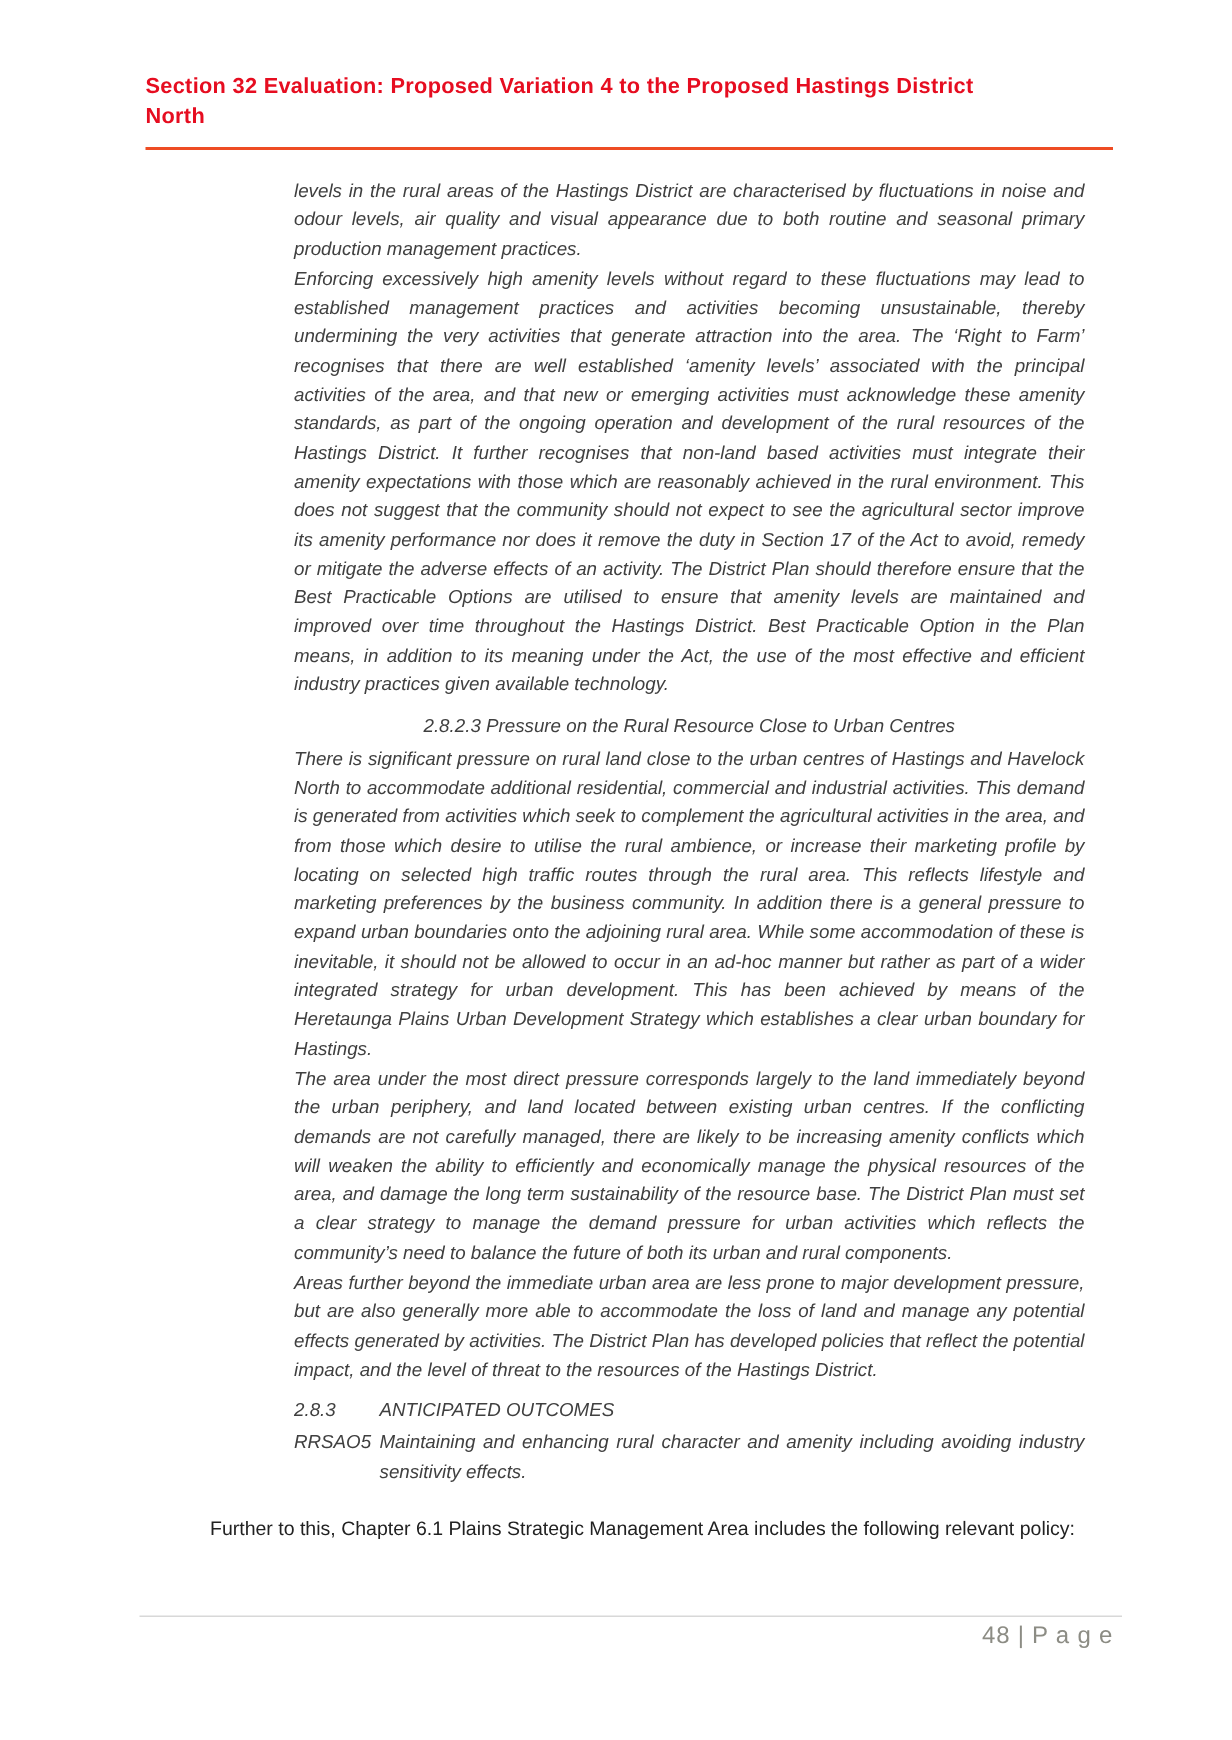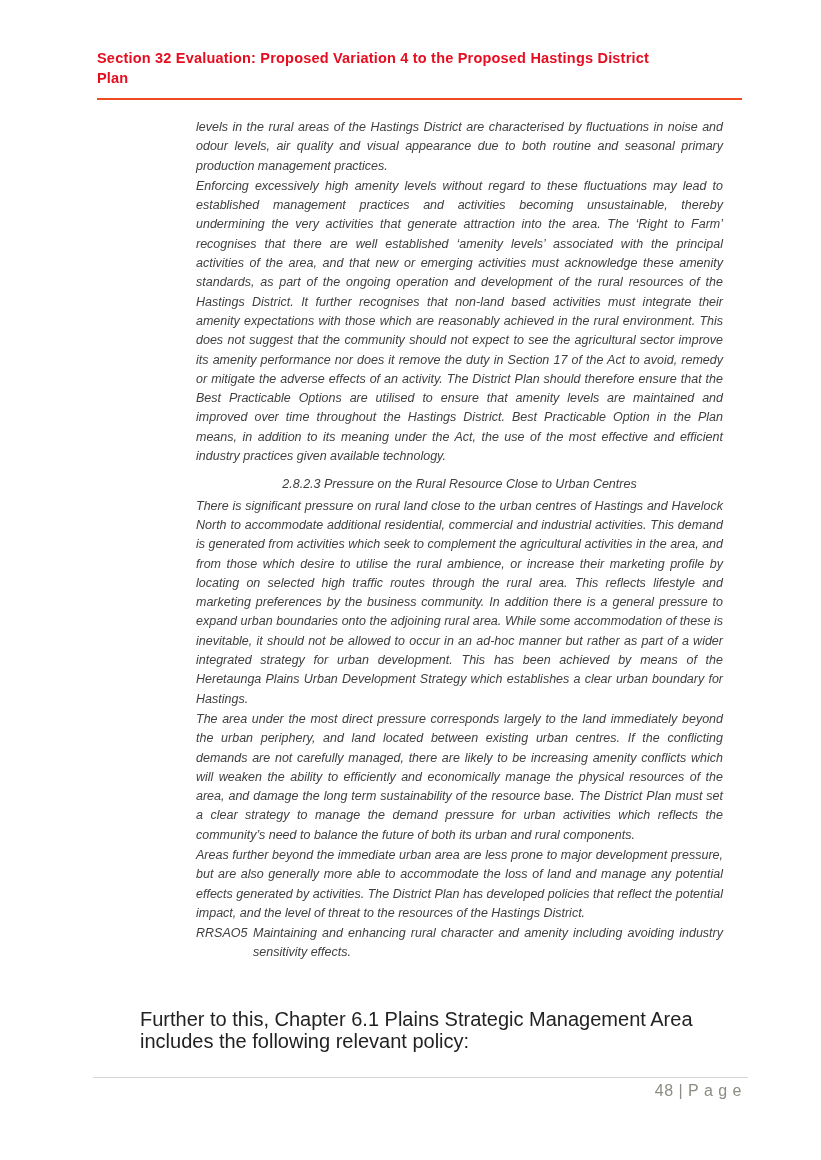--- a/index.html
+++ b/index.html
@@ -77,21 +77,21 @@
     display: inline-block;
     width: 57px;
     text-indent: 0;
     font-style: italic;
   }
   .closing-para {
     position: absolute;
     top: 1008px;
     left: 140px;
     width: 590px;
-    font-size: 20px;
+    font-size: 13px;
     line-height: 22px;
     color: #222222;
     margin: 0;
   }
   .footer-rule {
     position: absolute;
     top: 1077px;
     left: 93px;
     width: 655px;
     height: 1px;
@@ -110,35 +110,36 @@
   }
 </style>
 </head>
 <body>
 
 <div class="page">
 
   <div class="doc-header">
     <div class="doc-title">
       <span class="tline">Section 32 Evaluation: Proposed Variation 4 to the Proposed Hastings District</span><br>
-      <span class="tline">Plan</span>
+      <span class="tline">North</span>
     </div>
   </div>
   <div class="header-rule"></div>
 
   <div class="body-text">
     <p>levels in the rural areas of the Hastings District are characterised by fluctuations in noise and odour levels, air quality and visual appearance due to both routine and seasonal primary production management practices.</p>
     <p>Enforcing excessively high amenity levels without regard to these fluctuations may lead to established management practices and activities becoming unsustainable, thereby undermining the very activities that generate attraction into the area. The ‘Right to Farm’ recognises that there are well established ‘amenity levels’ associated with the principal activities of the area, and that new or emerging activities must acknowledge these amenity standards, as part of the ongoing operation and development of the rural resources of the Hastings District. It further recognises that non-land based activities must integrate their amenity expectations with those which are reasonably achieved in the rural environment. This does not suggest that the community should not expect to see the agricultural sector improve its amenity performance nor does it remove the duty in Section 17 of the Act to avoid, remedy or mitigate the adverse effects of an activity. The District Plan should therefore ensure that the Best Practicable Options are utilised to ensure that amenity levels are maintained and improved over time throughout the Hastings District. Best Practicable Option in the Plan means, in addition to its meaning under the Act, the use of the most effective and efficient industry practices given available technology.</p>
 
     <p class="subheading">2.8.2.3 Pressure on the Rural Resource Close to Urban Centres</p>
 
     <p>There is significant pressure on rural land close to the urban centres of Hastings and Havelock North to accommodate additional residential, commercial and industrial activities. This demand is generated from activities which seek to complement the agricultural activities in the area, and from those which desire to utilise the rural ambience, or increase their marketing profile by locating on selected high traffic routes through the rural area. This reflects lifestyle and marketing preferences by the business community. In addition there is a general pressure to expand urban boundaries onto the adjoining rural area. While some accommodation of these is inevitable, it should not be allowed to occur in an ad-hoc manner but rather as part of a wider integrated strategy for urban development. This has been achieved by means of the Heretaunga Plains Urban Development Strategy which establishes a clear urban boundary for Hastings.</p>
     <p>The area under the most direct pressure corresponds largely to the land immediately beyond the urban periphery, and land located between existing urban centres. If the conflicting demands are not carefully managed, there are likely to be increasing amenity conflicts which will weaken the ability to efficiently and economically manage the physical resources of the area, and damage the long term sustainability of the resource base. The District Plan must set a clear strategy to manage the demand pressure for urban activities which reflects the community’s need to balance the future of both its urban and rural components.</p>
     <p>Areas further beyond the immediate urban area are less prone to major development pressure, but are also generally more able to accommodate the loss of land and manage any potential effects generated by activities. The District Plan has developed policies that reflect the potential impact, and the level of threat to the resources of the Hastings District.</p>
 
+    <p class="outcome-heading"><span class="h-num">2.8.3</span><span>ANTICIPATED OUTCOMES</span></p>
 
     <p class="hanging"><span class="hang-label">RRSAO5</span><span>Maintaining and enhancing rural character and amenity including avoiding industry sensitivity effects.</span></p>
   </div>
 
   <p class="closing-para">Further to this, Chapter 6.1 Plains Strategic Management Area includes the following relevant policy:</p>
 
   <div class="footer-rule"></div>
   <div class="page-number">48 | P a g e</div>
 
 </div>

